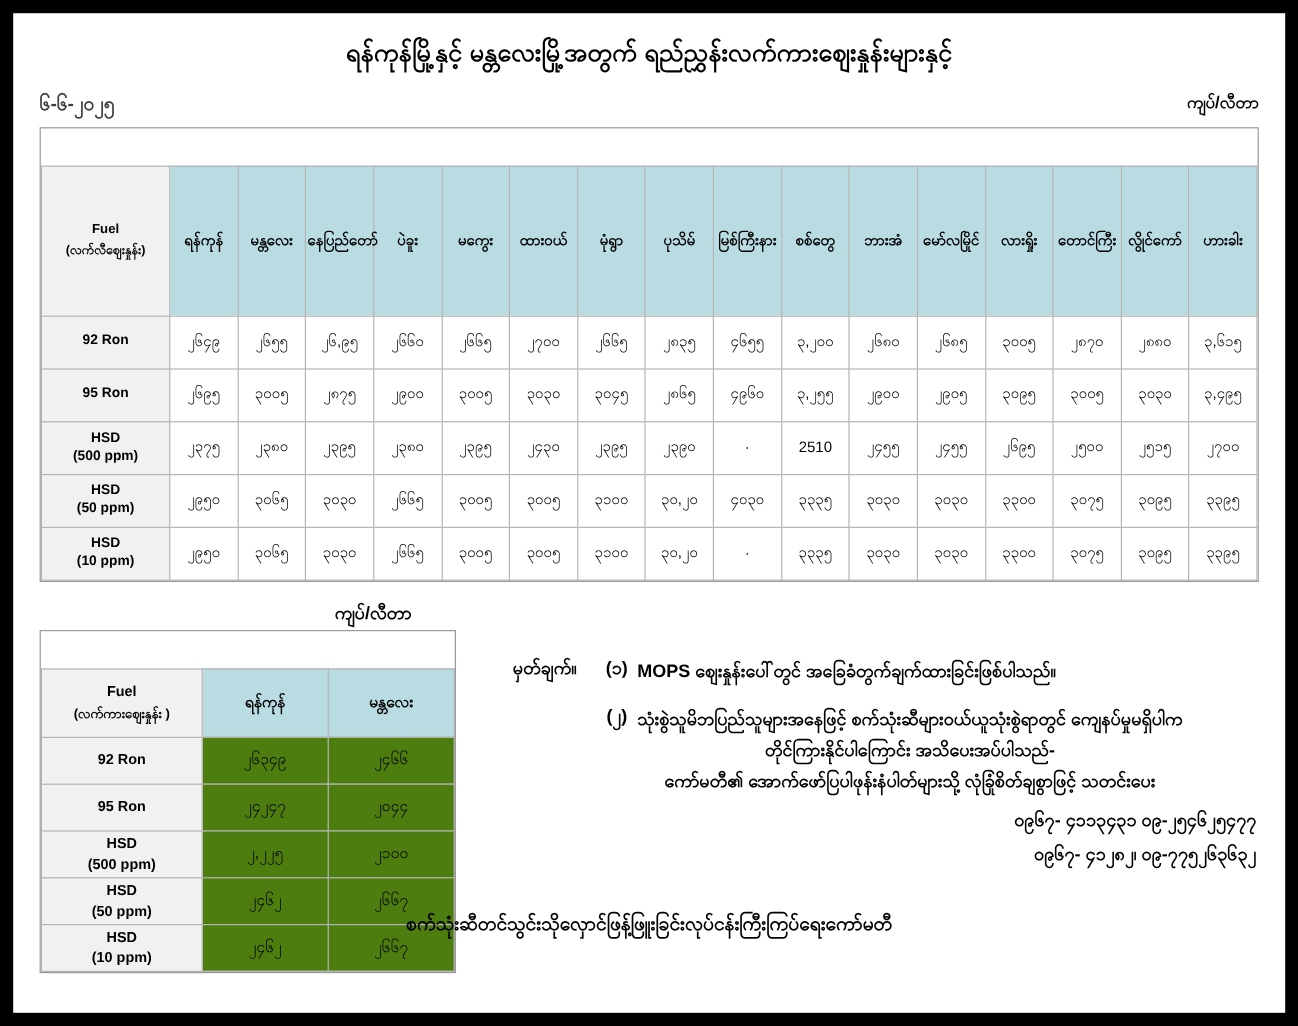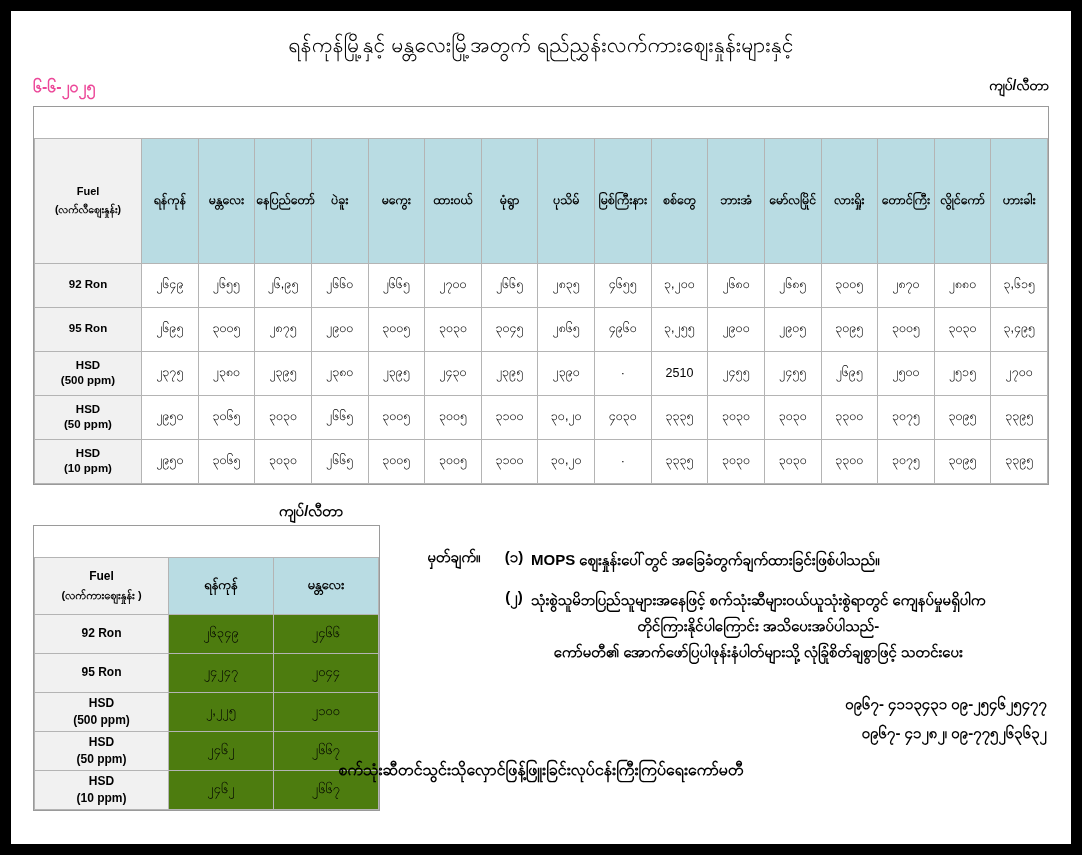--- a/index.html
+++ b/index.html
@@ -21,38 +21,38 @@
     height: 833px;
     background: #ffffff;
     overflow: hidden;
   }
   .title-block {
     text-align: center;
     padding-top: 18px;
   }
   .title-line {
     font-size: 21px;
-    font-weight: normal;
+    font-weight: bold;
     color: #000000;
     line-height: 1.55;
     letter-spacing: 0.2px;
   }
   .date-row {
     position: relative;
     margin-top: 14px;
     height: 22px;
     padding: 0 18px;
   }
   .date-left {
     position: absolute;
     left: 22px;
     top: 0;
     font-size: 16px;
     font-weight: bold;
-    color: #ec4899;
+    color: #404040;
     text-align: right;
   }
   .unit-right {
     position: absolute;
     right: 22px;
     top: 0;
     font-size: 14px;
     font-weight: bold;
     color: #000000;
   }
@@ -191,21 +191,21 @@
     flex: none;
   }
   .note-text {
     font-size: 15px;
     font-weight: bold;
     line-height: 1.75;
   }
   .phones {
     position: absolute;
     right: 24px;
-    top: 188px;
+    top: 168px;
     text-align: right;
     font-size: 15px;
     font-weight: bold;
     line-height: 1.95;
     color: #000000;
   }
   .footer-line {
     position: absolute;
     left: 0;
     right: 0;

